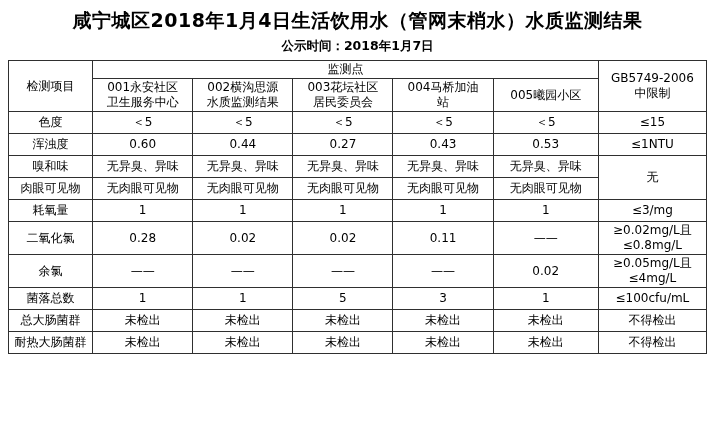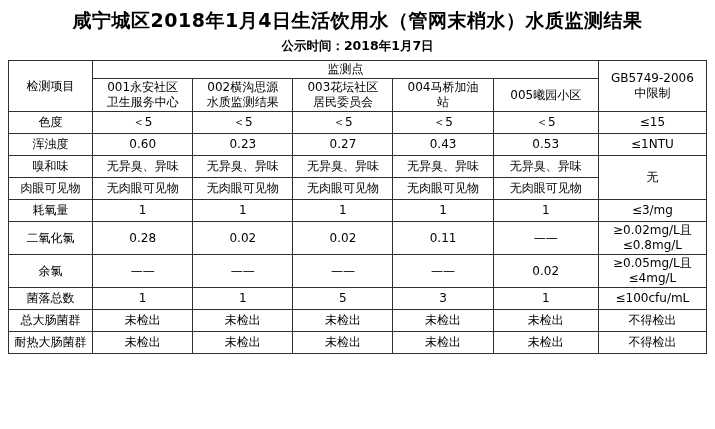--- a/index.html
+++ b/index.html
@@ -153,21 +153,21 @@
         <td class="val">＜5</td>
         <td class="val">＜5</td>
         <td class="val">＜5</td>
         <td class="val">＜5</td>
         <td class="std">≤15</td>
       </tr>
 
       <tr class="r-item">
         <td class="rowlabel">浑浊度</td>
         <td class="val">0.60</td>
-        <td class="val">0.23</td>
+        <td class="val">0.44</td>
         <td class="val">0.27</td>
         <td class="val">0.43</td>
         <td class="val">0.53</td>
         <td class="std">≤1NTU</td>
       </tr>
 
       <tr class="r-item">
         <td class="rowlabel">嗅和味</td>
         <td class="val">无异臭、异味</td>
         <td class="val">无异臭、异味</td>

